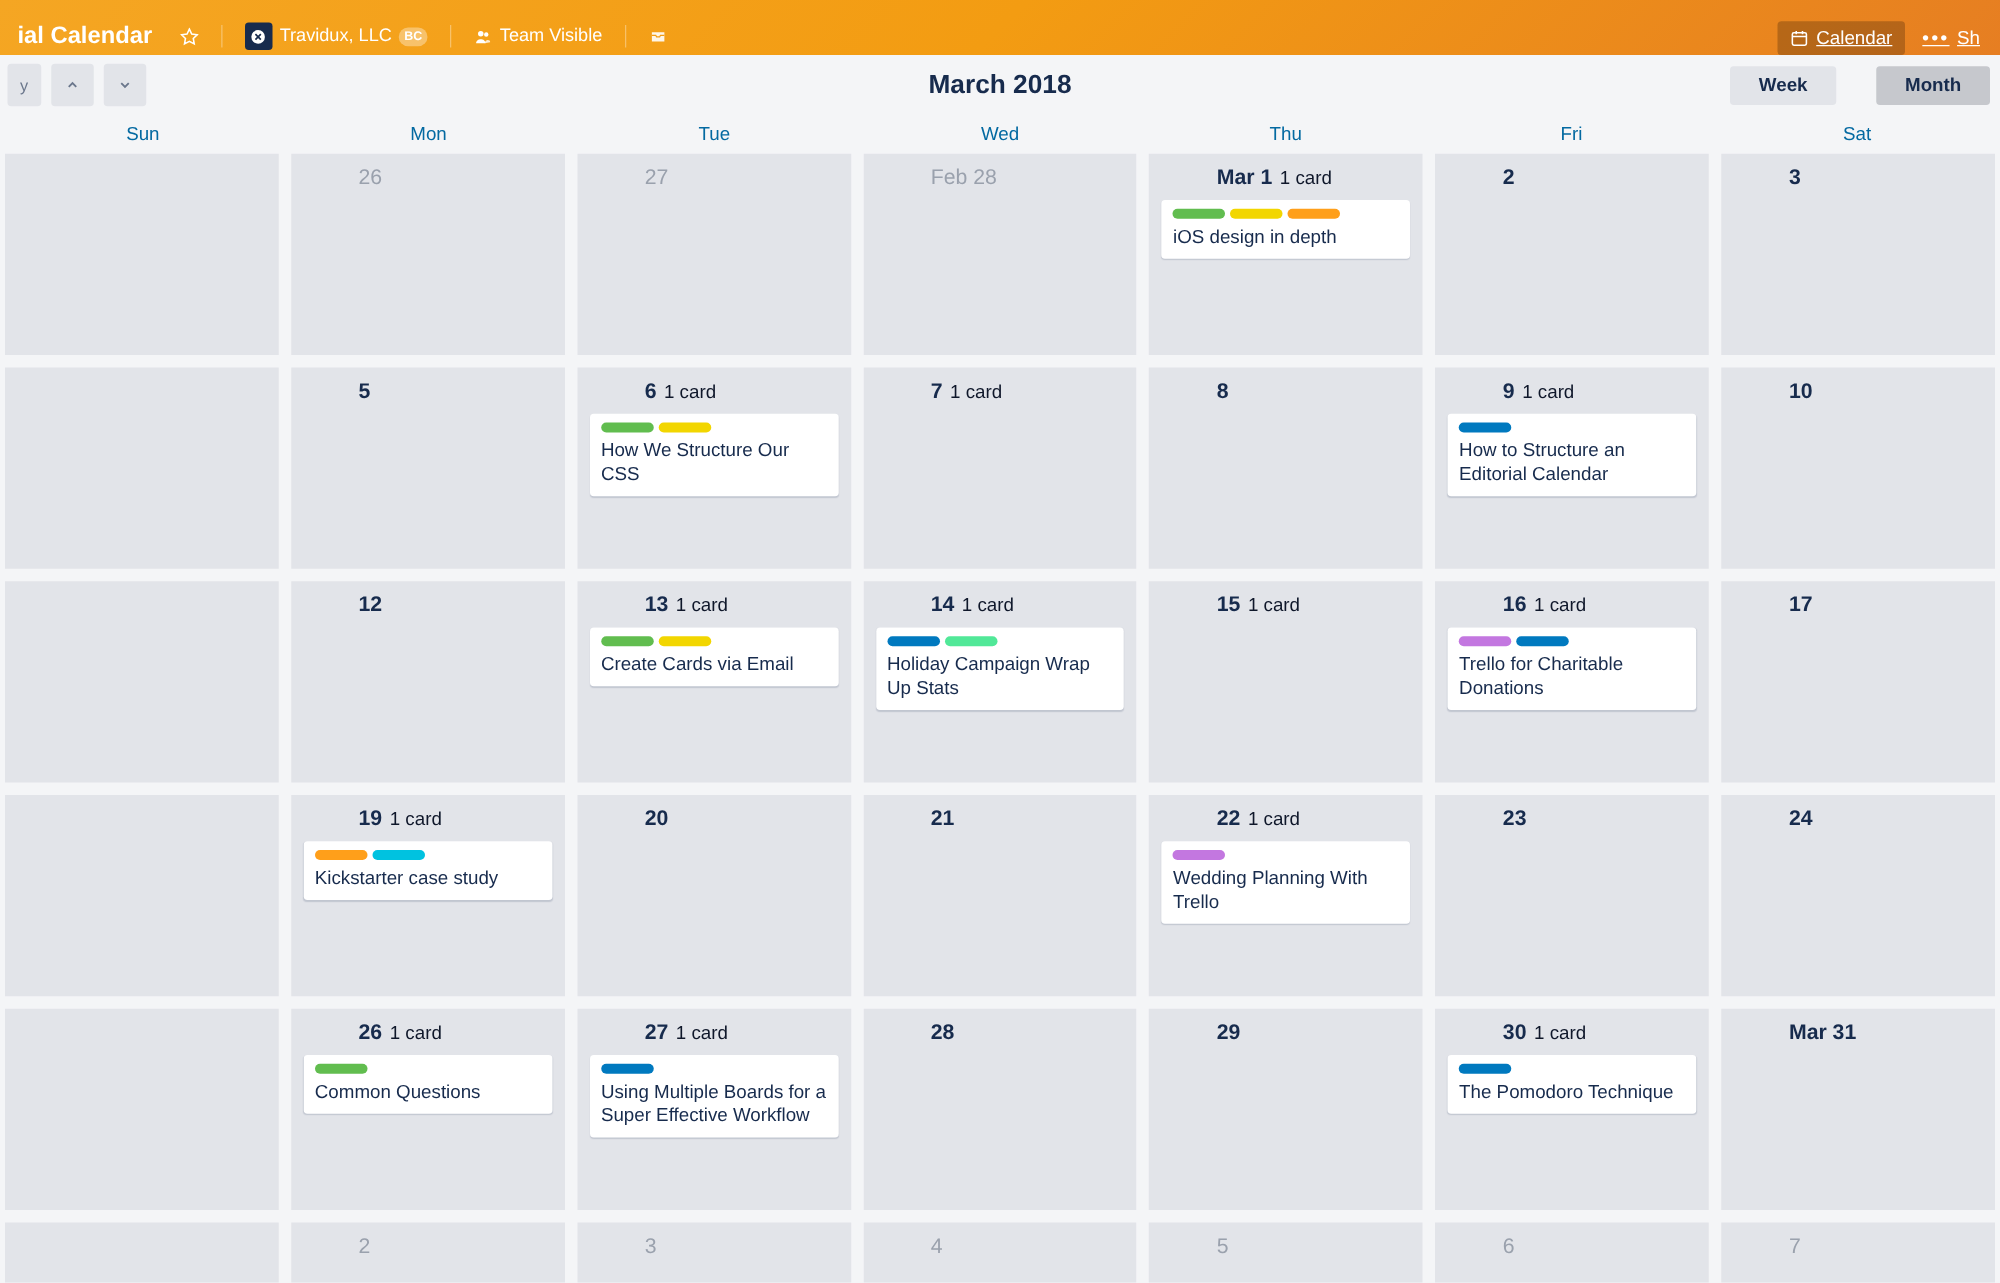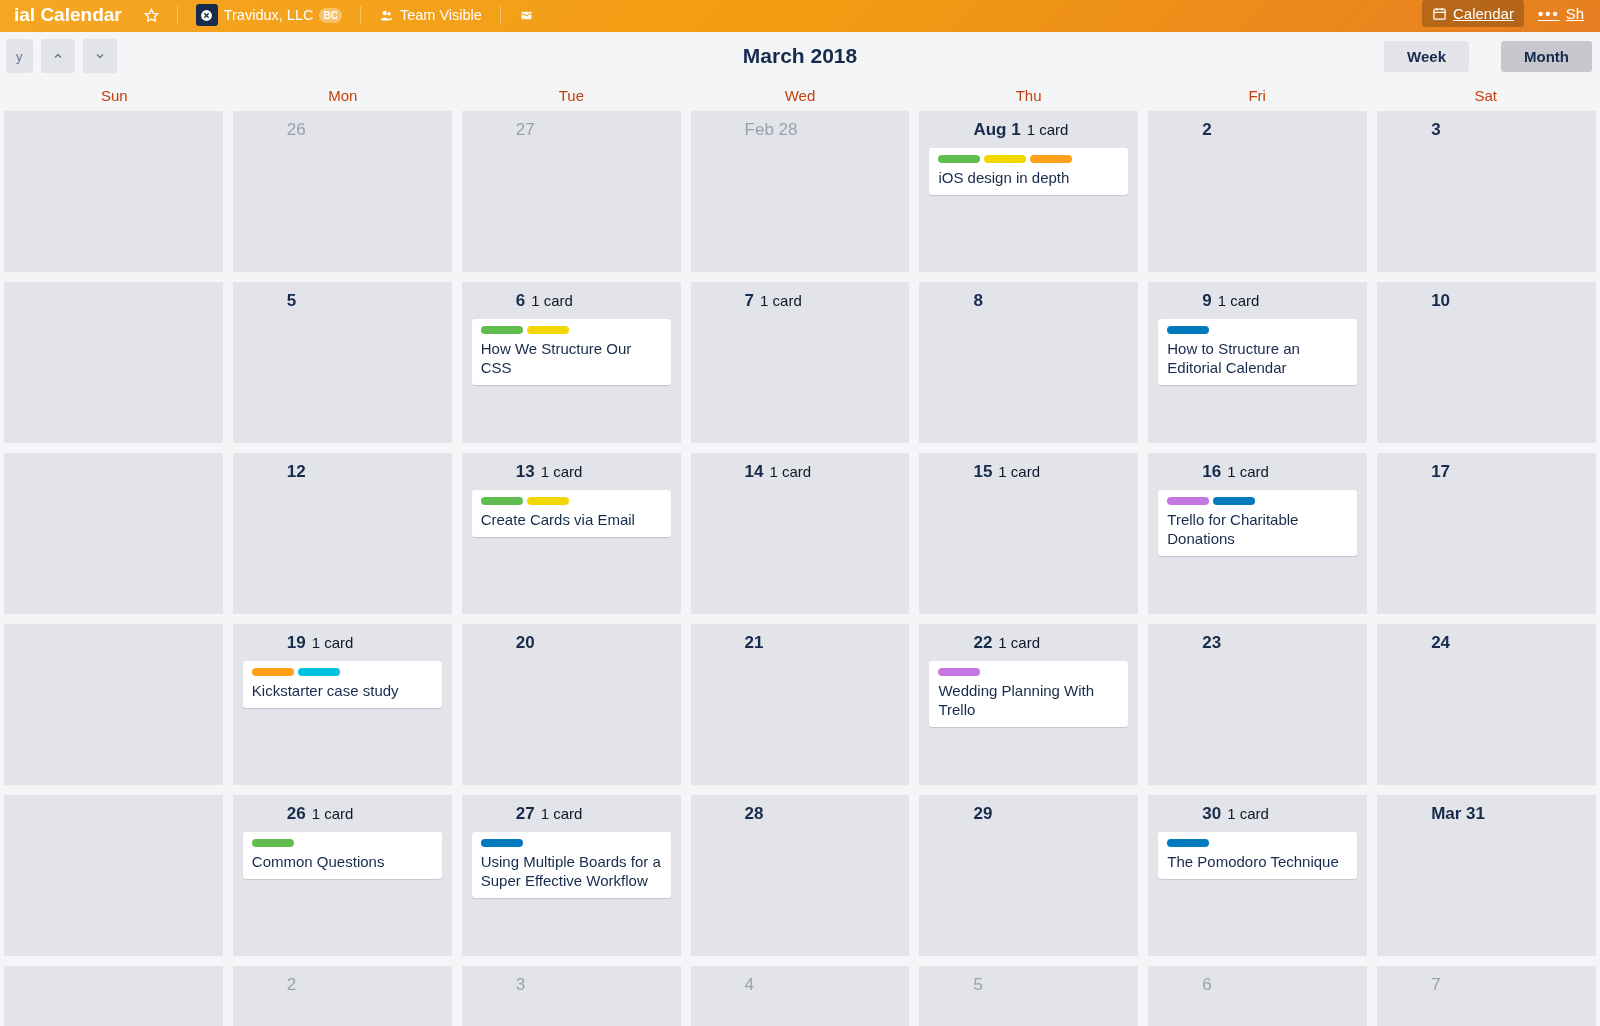--- a/index.html
+++ b/index.html
@@ -5,23 +5,23 @@
 * { margin: 0; padding: 0; box-sizing: border-box; }
 body {
   font-family: -apple-system, BlinkMacSystemFont, "Segoe UI", Helvetica, Arial, sans-serif;
   background: #f4f5f7;
   overflow: hidden;
   width: 1600px;
   height: 1026px;
 }
 .board-header {
   background: linear-gradient(135deg, #f5a623 0%, #f39c12 50%, #e67e22 100%);
-  height: 32px;
+  height: 44px;
   display: flex;
-  align-items: flex-start;
+  align-items: flex-end;
   padding: 0 8px;
   color: #fff;
 }
 .board-header-left { display: flex; align-items: center; gap: 8px; flex: 1; }
 .board-title { font-size: 19px; font-weight: 700; padding: 0 6px; }
 .hb-btn {
   display: flex; align-items: center; gap: 6px;
   padding: 4px 8px; border-radius: 3px; font-size: 14.5px;
   cursor: pointer;
 }
@@ -62,21 +62,21 @@
   padding: 7px 23px; border-radius: 3px; font-size: 15px; font-weight: 600;
   color: #172b4d; cursor: pointer; margin-left: 26px;
 }
 .view-btn.inactive { background: #e2e4e9; }
 .view-btn.active { background: #c6c8cd; }
 
 .weekday-row {
   display: grid; grid-template-columns: repeat(7, 1fr);
   height: 31px; align-items: center;
 }
-.weekday { text-align: center; font-size: 15px; color: #c2410c; }
+.weekday { text-align: center; font-size: 15px; color: #0369a1; }
 
 .grid {
   display: grid; grid-template-columns: repeat(7, 1fr);
   grid-auto-rows: 161px; gap: 10px; padding: 0 4px;
 }
 .day-cell {
   background: #e2e4e9; border-radius: 0; padding: 9px 10px 8px;
   overflow: hidden; position: relative;
 }
 .day-cell.out-month .day-num { color: #9aa1ad; }
@@ -200,21 +200,21 @@
         <span class="day-num" style="font-weight: 400;">27</span>
       </div>
     </div>
     <div class="day-cell out-month">
       <div class="day-head">
         <span class="day-num" style="font-weight: 400;">Feb 28</span>
       </div>
     </div>
     <div class="day-cell">
       <div class="day-head">
-        <span class="day-num" style="font-weight: 700;">Aug 1</span>
+        <span class="day-num" style="font-weight: 700;">Mar 1</span>
         <span class="card-count">1 card</span>
       </div>
       <div class="card">
         <div class="labels">
           <span class="label c-green"></span>
           <span class="label c-yellow"></span>
           <span class="label c-orange"></span>
         </div>
         <div class="card-title">iOS design in depth</div>
       </div>
@@ -301,20 +301,27 @@
           <span class="label c-yellow"></span>
         </div>
         <div class="card-title">Create Cards via Email</div>
       </div>
     </div>
     <div class="day-cell">
       <div class="day-head">
         <span class="day-num">14</span>
         <span class="card-count">1 card</span>
       </div>
+      <div class="card">
+        <div class="labels">
+          <span class="label c-blue"></span>
+          <span class="label c-teal"></span>
+        </div>
+        <div class="card-title">Holiday Campaign Wrap Up Stats</div>
+      </div>
     </div>
     <div class="day-cell">
       <div class="day-head">
         <span class="day-num">15</span>
         <span class="card-count">1 card</span>
       </div>
     </div>
     <div class="day-cell">
       <div class="day-head">
         <span class="day-num">16</span>

